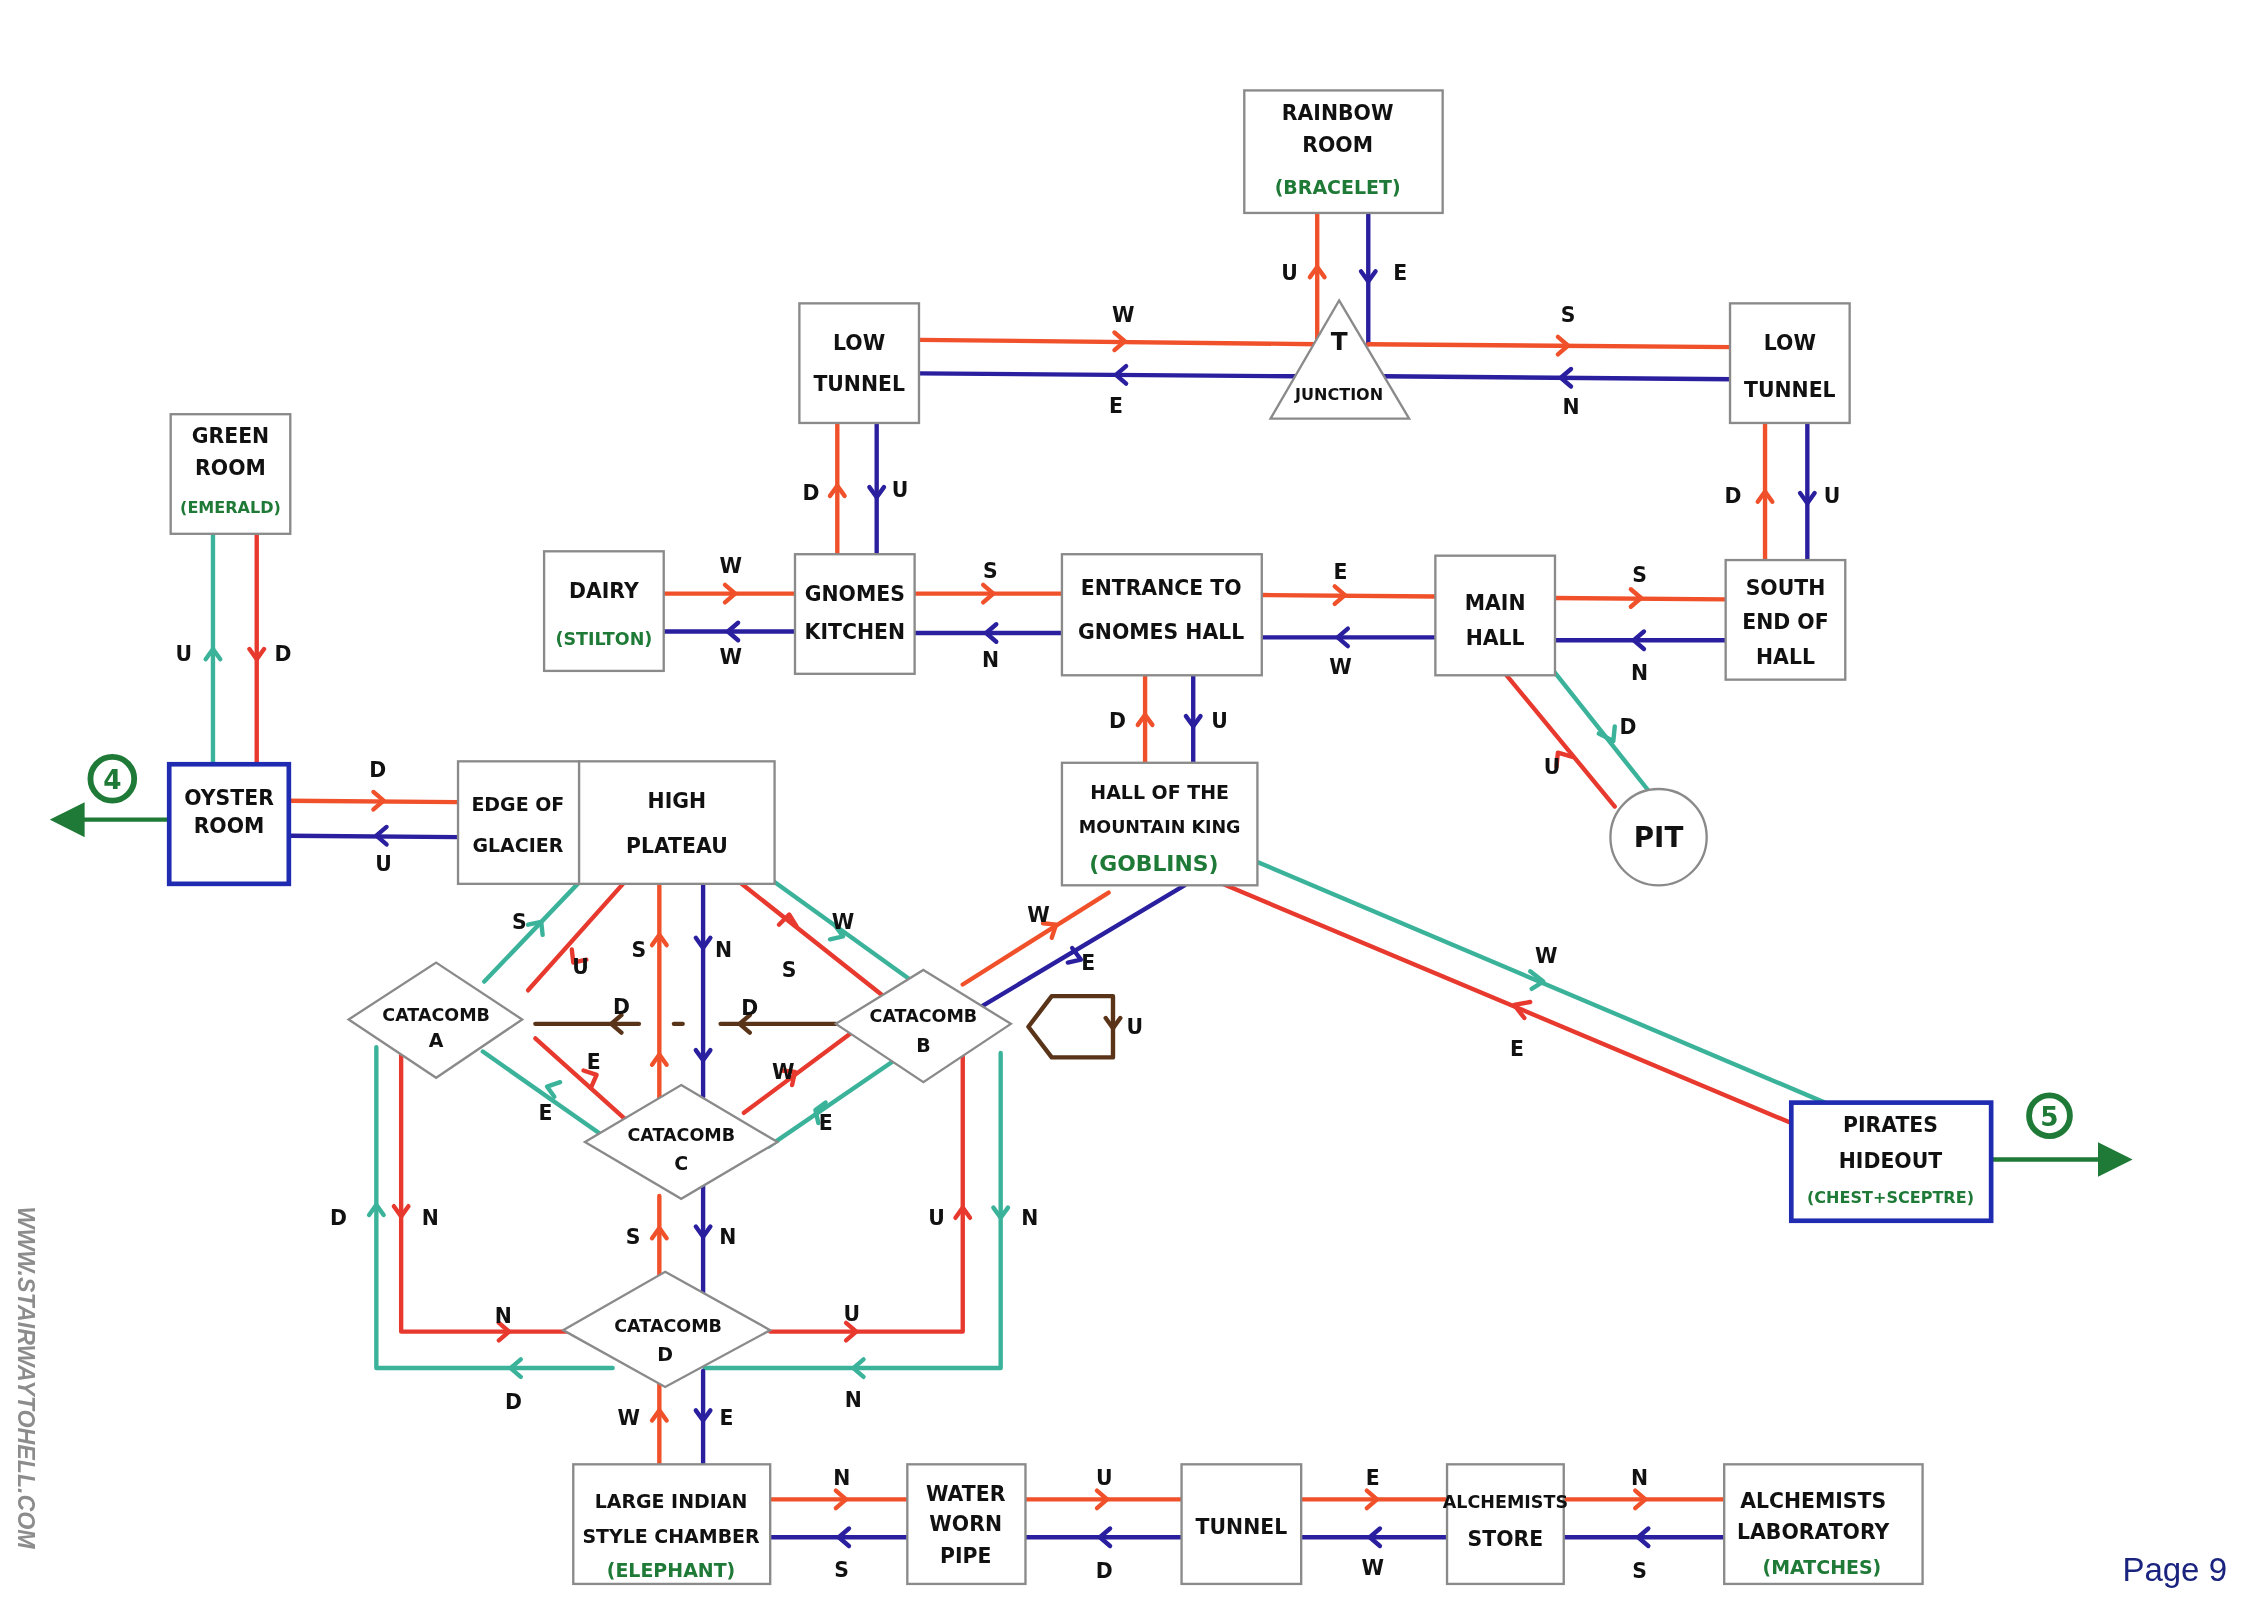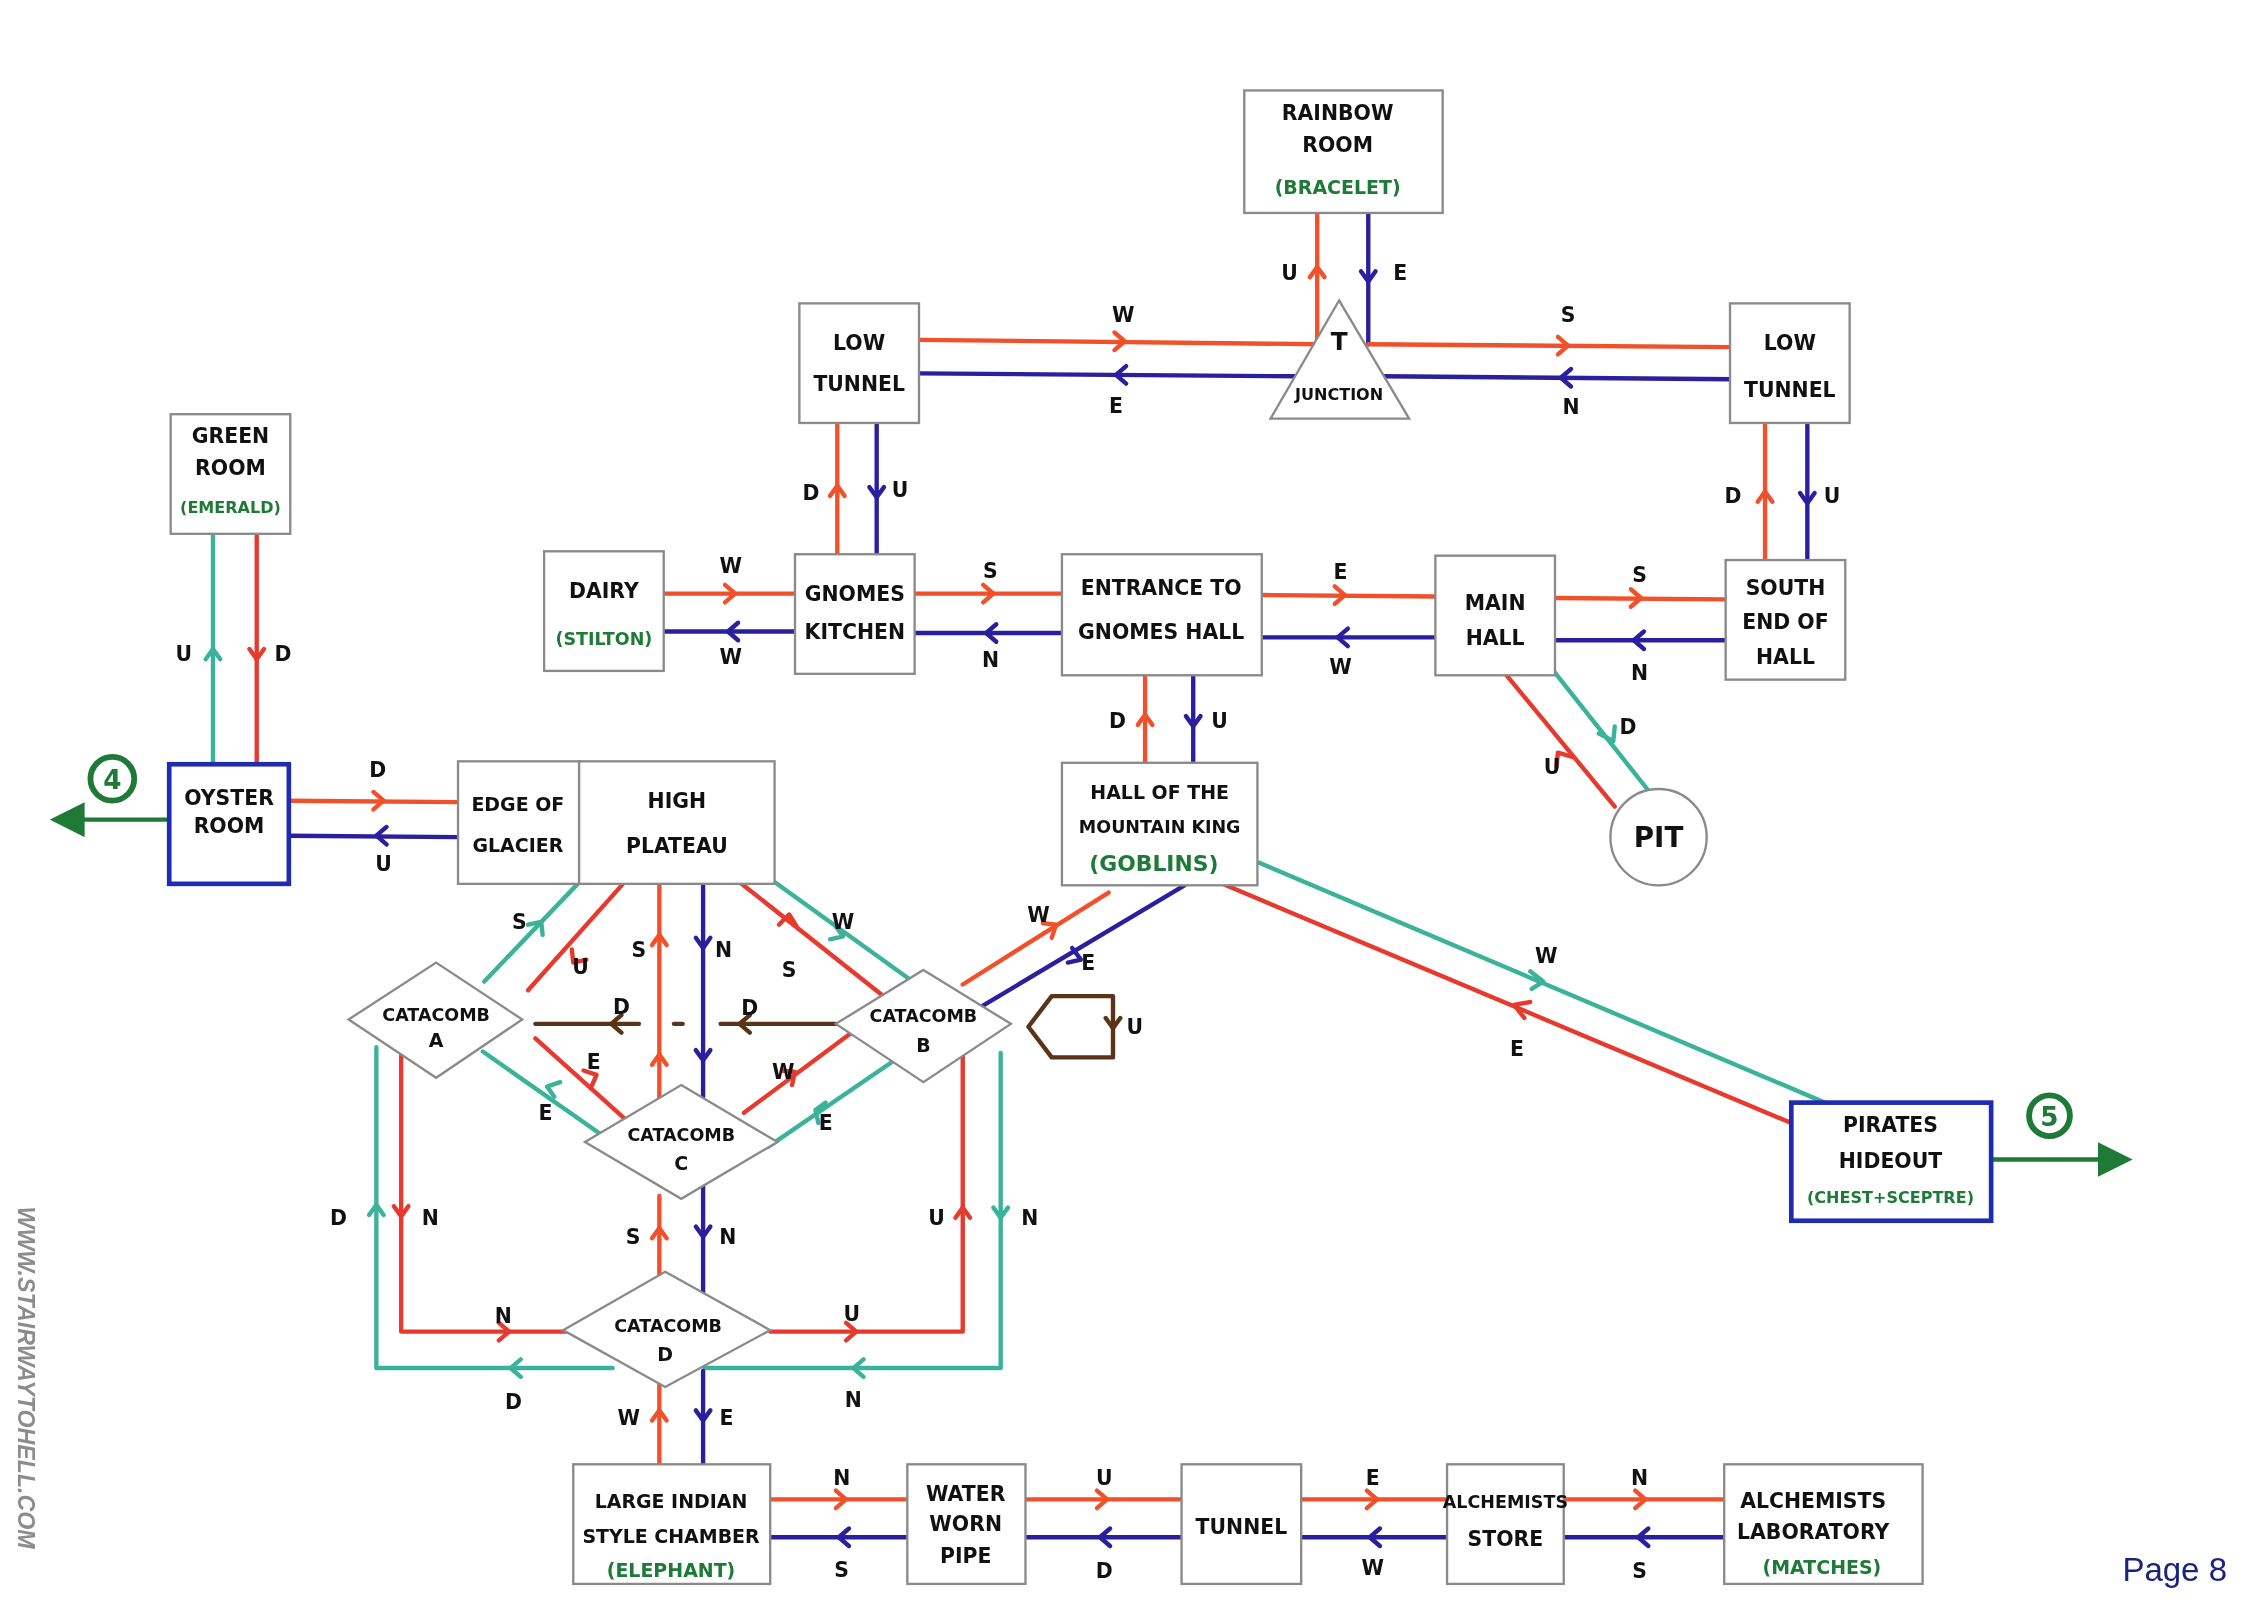--- a/index.html
+++ b/index.html
@@ -419,14 +419,14 @@
     <text class="dir-label" x="941" y="1080">W</text>
     <text class="dir-label" x="1124" y="1018">N</text>
     <text class="dir-label" x="1124" y="1082">S</text>
   </g>
 </svg>
 
 <svg class="watermark" viewBox="0 0 60 620" xmlns="http://www.w3.org/2000/svg">
   <text x="18" y="10" transform="rotate(90 18 10)">WWW.STAIRWAYTOHELL.COM</text>
 </svg>
 
-<div class="page-num">Page 8</div>
+<div class="page-num">Page 9</div>
 
 
 </body></html>

